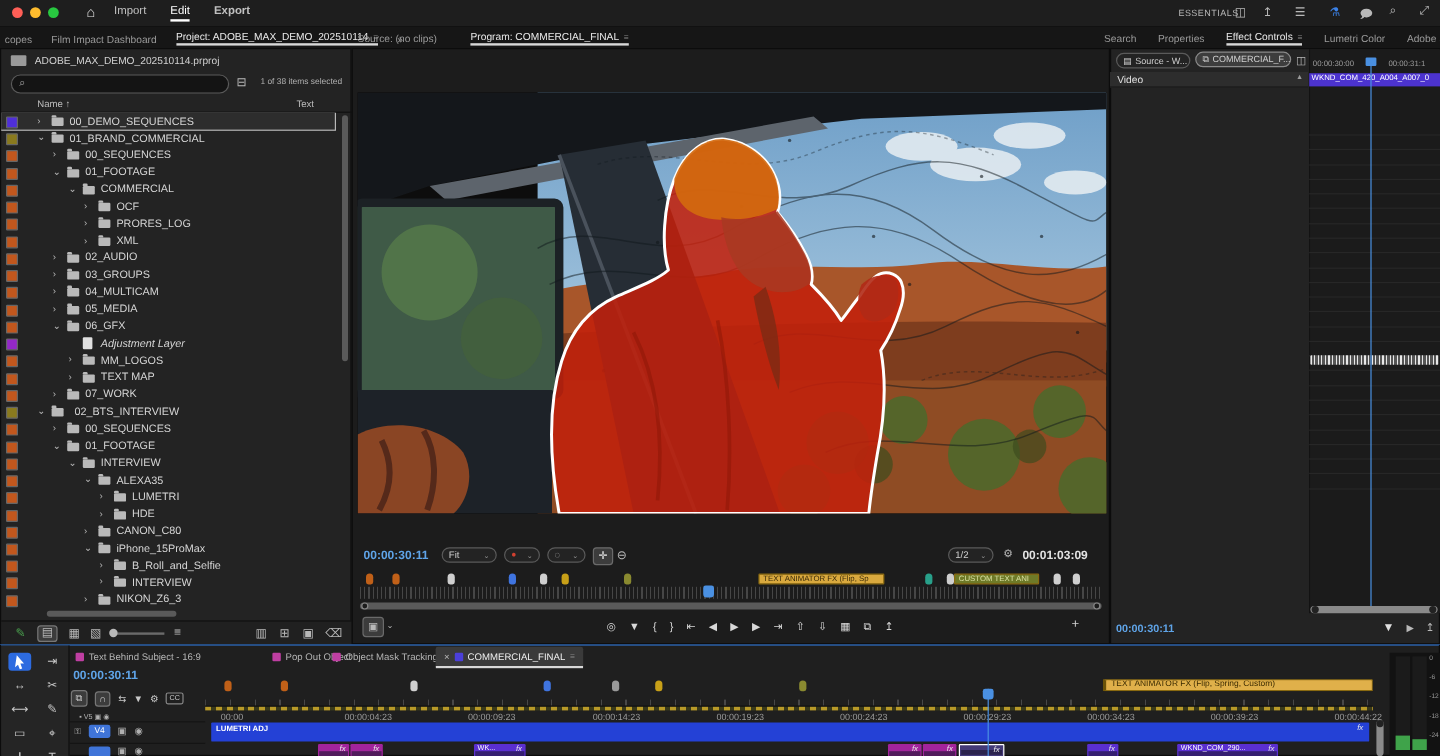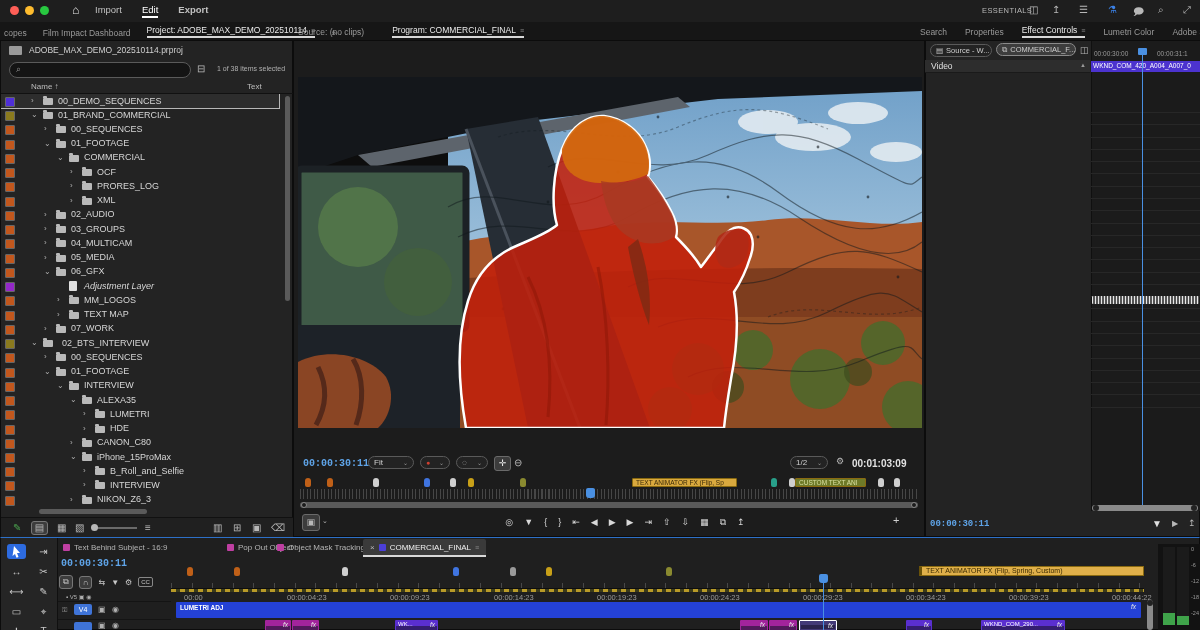--- a/index.html
+++ b/index.html
@@ -1,20 +1,20 @@
 <!DOCTYPE html>
 <html><head>
 <meta charset="utf-8">
 <style>
   html,body{margin:0;padding:0;background:#000;}
   #app{position:relative;width:1200px;height:630px;background:#1d1d1d;overflow:hidden;
        font-family:"Liberation Sans",sans-serif;color:#c8c8c8;-webkit-font-smoothing:antialiased;}
   .abs{position:absolute;}
   .panel{position:absolute;background:#232323;border:1px solid #0c0c0c;box-sizing:border-box;}
-  .tc{color:#5fa4e8;font-weight:bold;font-family:Liberation Mono, monospace;}
+  .tc{color:#5fa4e8;font-weight:bold;}
   .tab{font-size:8.5px;color:#9a9a9a;white-space:nowrap;cursor:default;}
   .tab.active{color:#e8e8e8;border-bottom:2px solid #d8d8d8;padding-bottom:1px;}
   .pmenu{font-size:7px;color:#8a8a8a;margin-left:4px;}
   .ddown{position:absolute;border:1px solid #5a5a5a;border-radius:7px;background:#232323;
          font-size:8px;color:#cfcfcf;display:flex;align-items:center;padding:0 5px;height:13px;box-sizing:border-box;white-space:nowrap;}
   .ddown .car{margin-left:auto;font-size:6px;color:#9a9a9a;padding-left:5px;}
   .tree-row{position:absolute;left:0;width:278px;height:14.2px;display:flex;align-items:center;font-size:9px;color:#d6d6d6;}
   .tree-row.sel{outline:1px solid #b8b8b8;background:#2d2d2d;}
   .swatch{position:absolute;left:4px;top:3px;width:8px;height:8px;border-radius:1px;border:1px solid #666;}
   .arrow{position:absolute;top:2px;font-size:8px;color:#b0b0b0;}

